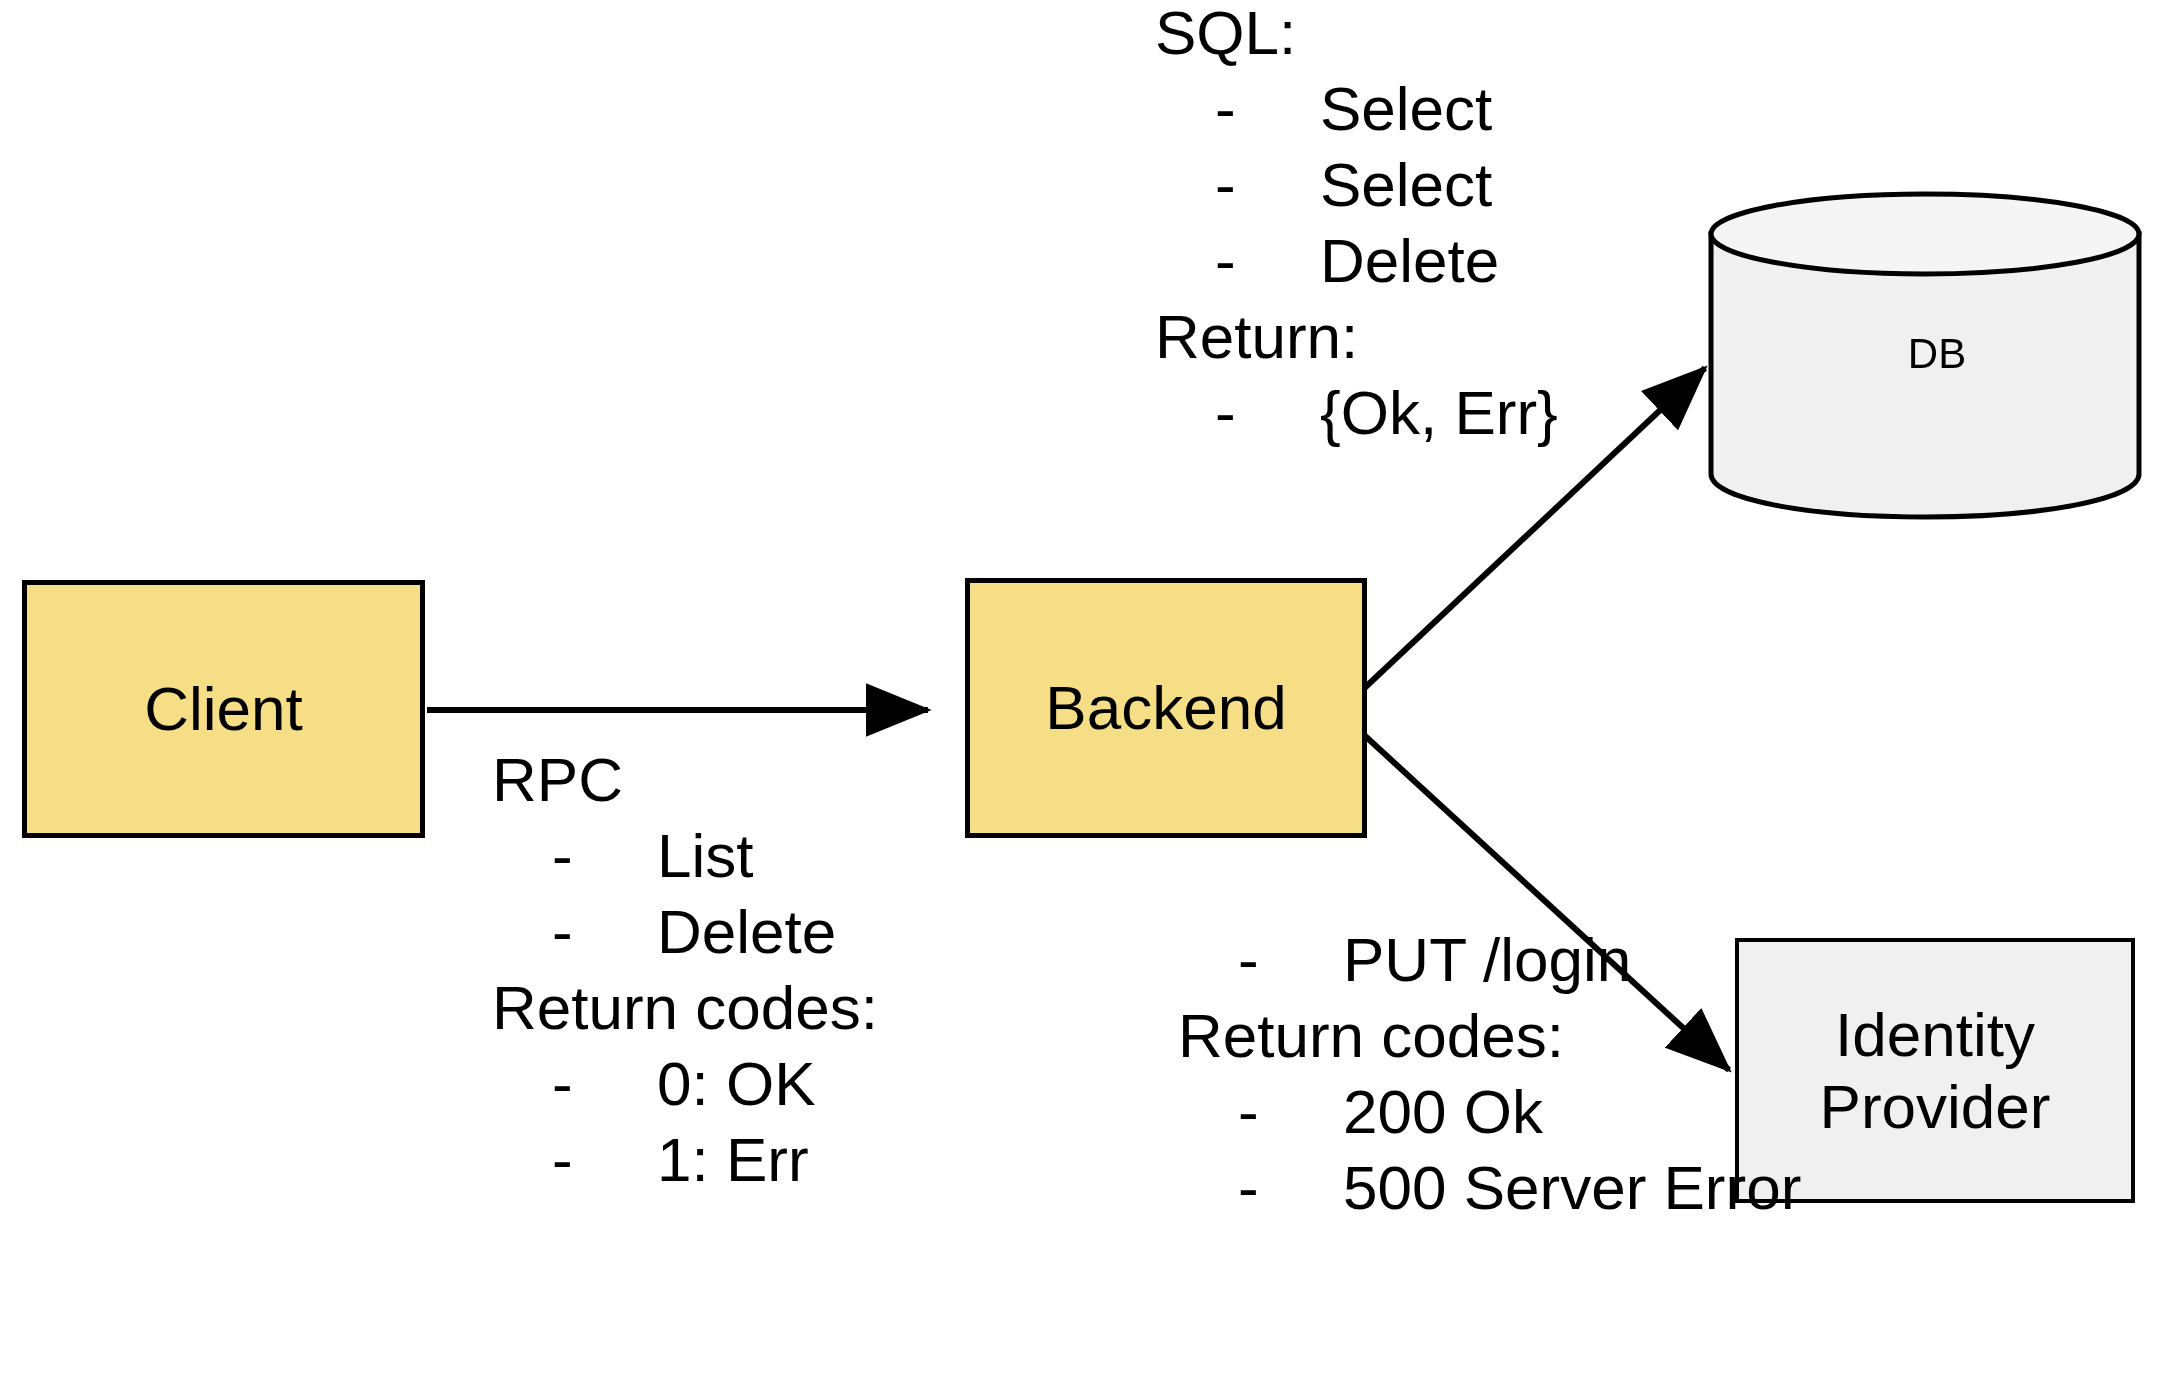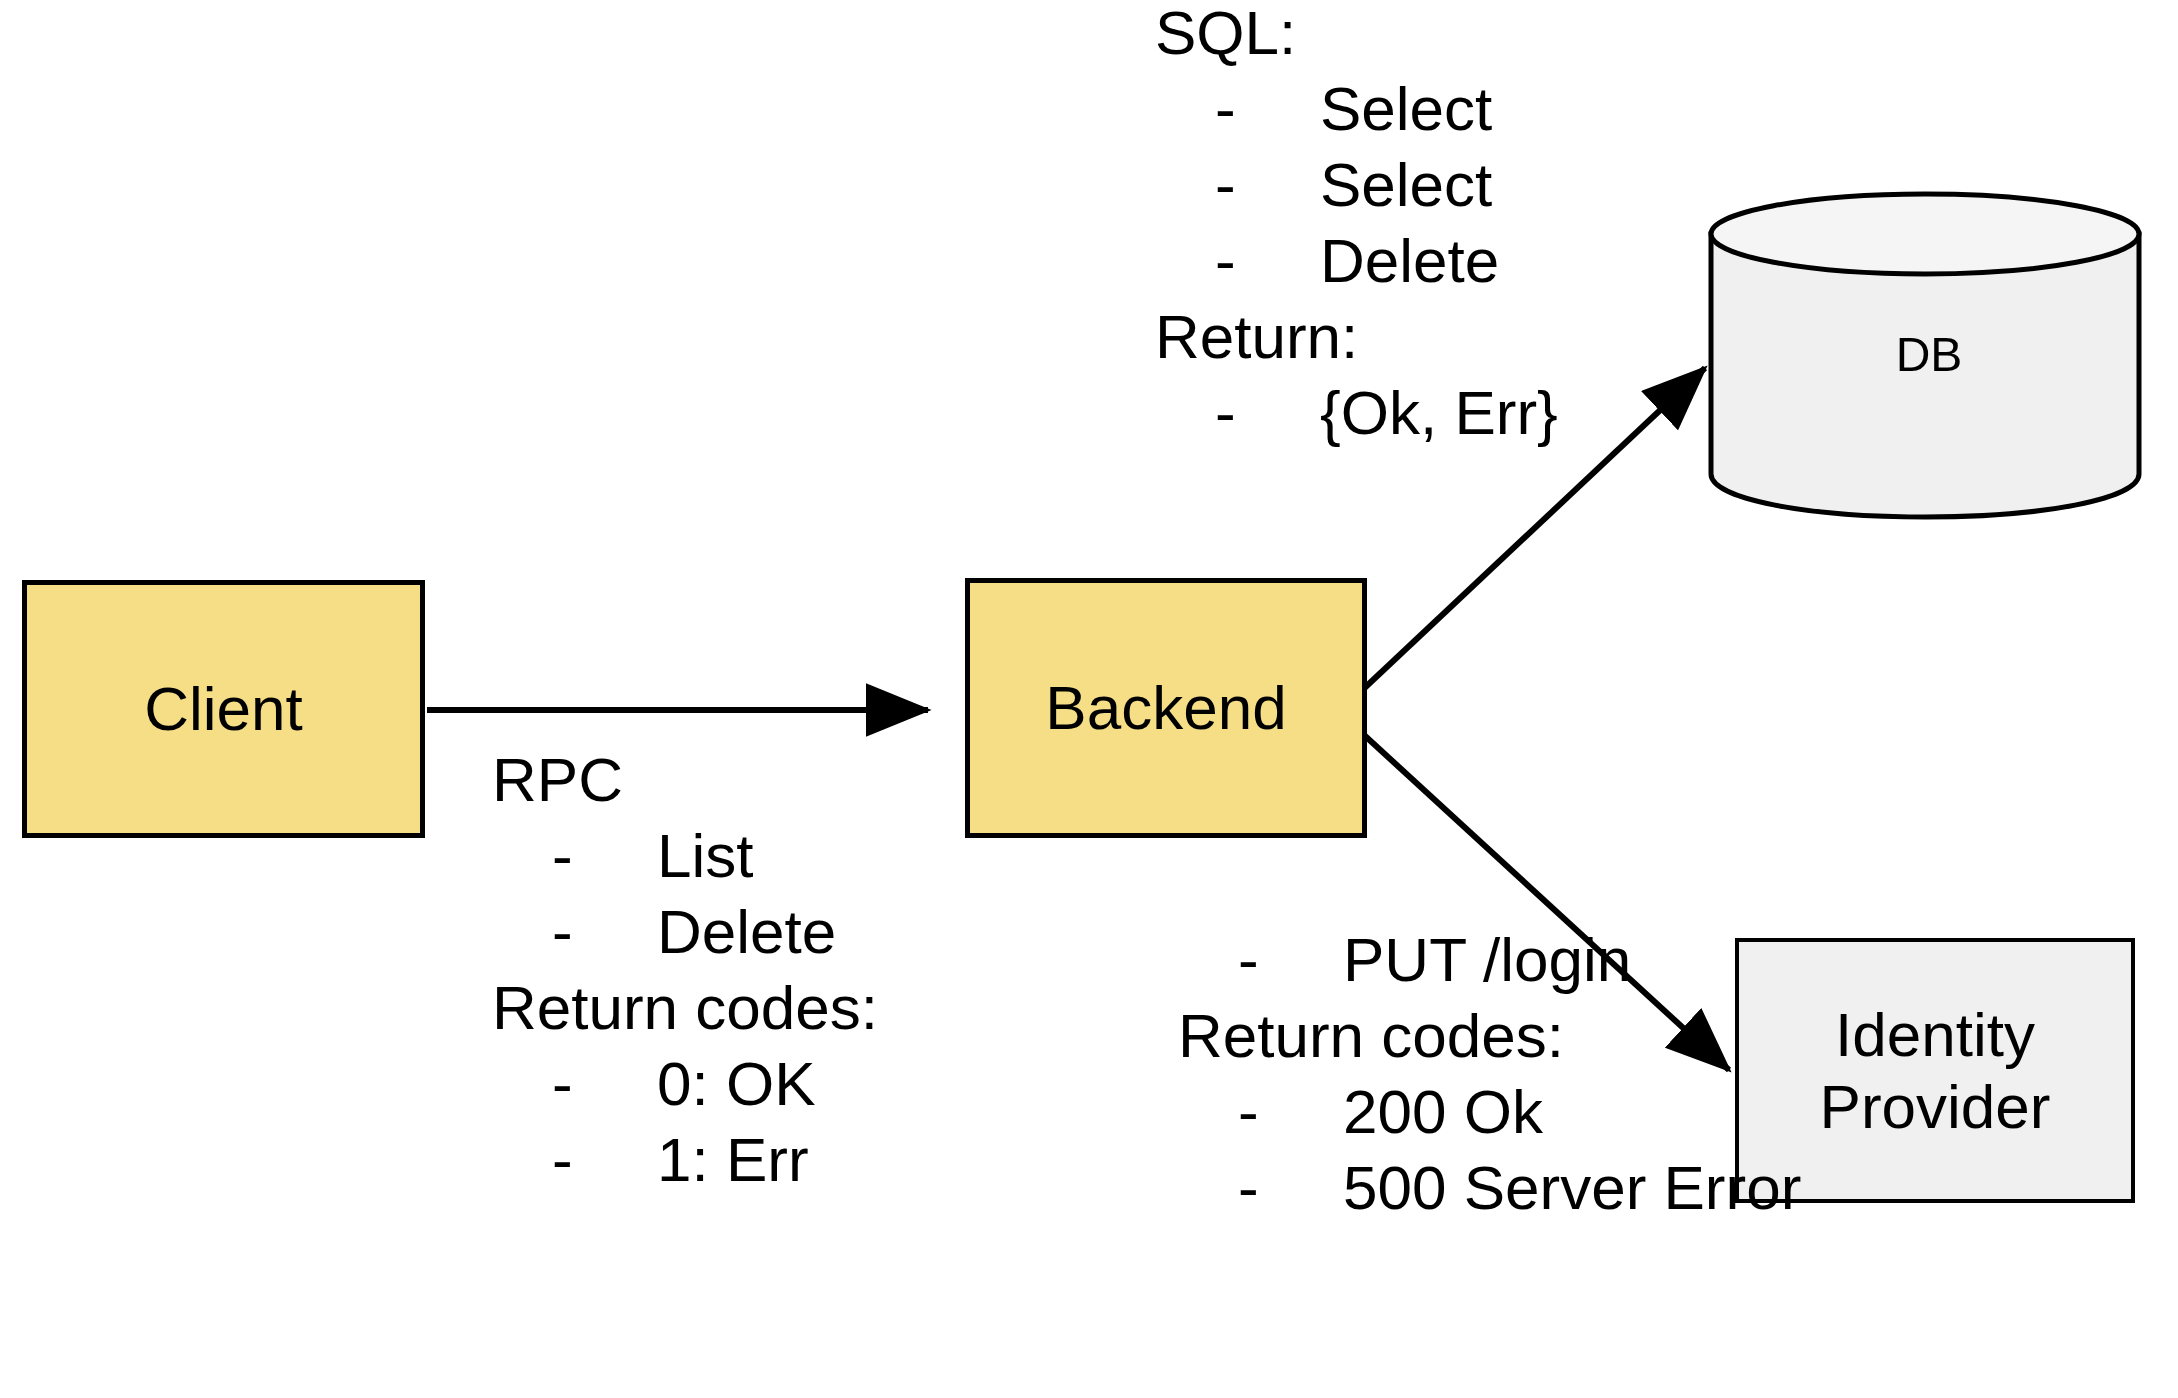--- a/index.html
+++ b/index.html
@@ -66,28 +66,28 @@
     width: 440px;
     height: 332px;
   }
   #db-node svg {
     position: absolute;
     left: 0;
     top: 0;
   }
   #db-label {
     position: absolute;
-    left: 4px;
+    left: 12px;
     top: 0;
     width: 440px;
     height: 332px;
     display: flex;
     align-items: center;
     justify-content: center;
-    font-size: 48px;
+    font-size: 42px;
   }
 
   
   #connectors {
     position: absolute;
     left: 0;
     top: 0;
     width: 2178px;
     height: 1398px;
     pointer-events: none;

